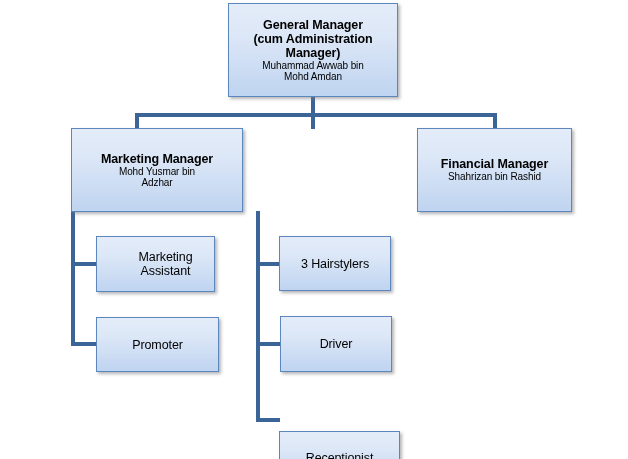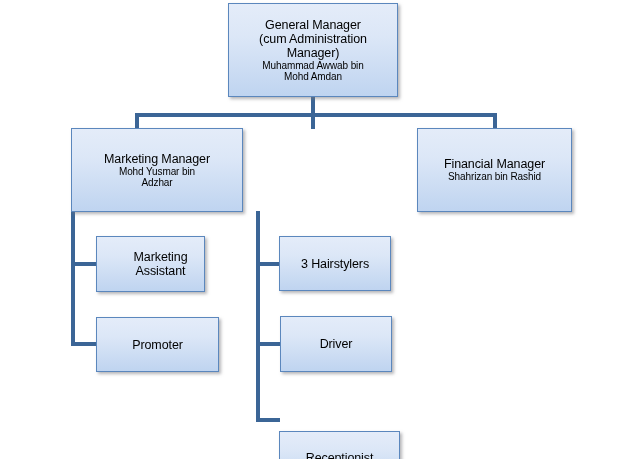--- a/index.html
+++ b/index.html
@@ -29,21 +29,21 @@
     display: flex;
     flex-direction: column;
     align-items: center;
     justify-content: center;
     text-align: center;
     color: #000000;
     line-height: 1.12;
     padding: 2px 4px;
   }
   .node .title {
-    font-weight: normal;
+    font-weight: bold;
     font-size: 12.5px;
     letter-spacing: -0.1px;
   }
   .node .person {
     font-size: 10px;
     letter-spacing: -0.1px;
   }
   .node.leaf .title {
     font-weight: normal;
   }
@@ -94,21 +94,21 @@
     <div class="person">Mohd Yusmar bin</div>
     <div class="person">Adzhar</div>
   </div>
 
 
   <div class="node" style="left:417px; top:128px; width:155px; height:84px;text-align:center;">
     <div class="title">Financial Manager</div>
     <div class="person">Shahrizan bin Rashid</div>
   </div>
 
-  <div class="node leaf" style="left:96px; top:236px; width:109px; height:56px;padding-left:24px;">
+  <div class="node leaf" style="left:96px; top:236px; width:119px; height:56px;padding-left:24px;">
     <div class="title">Marketing</div>
     <div class="title">Assistant</div>
   </div>
 
   <div class="node leaf" style="left:96px; top:317px; width:123px; height:55px;">
     <div class="title">Promoter</div>
   </div>
 
   <div class="node leaf" style="left:279px; top:236px; width:112px; height:55px;">
     <div class="title">3 Hairstylers</div>

